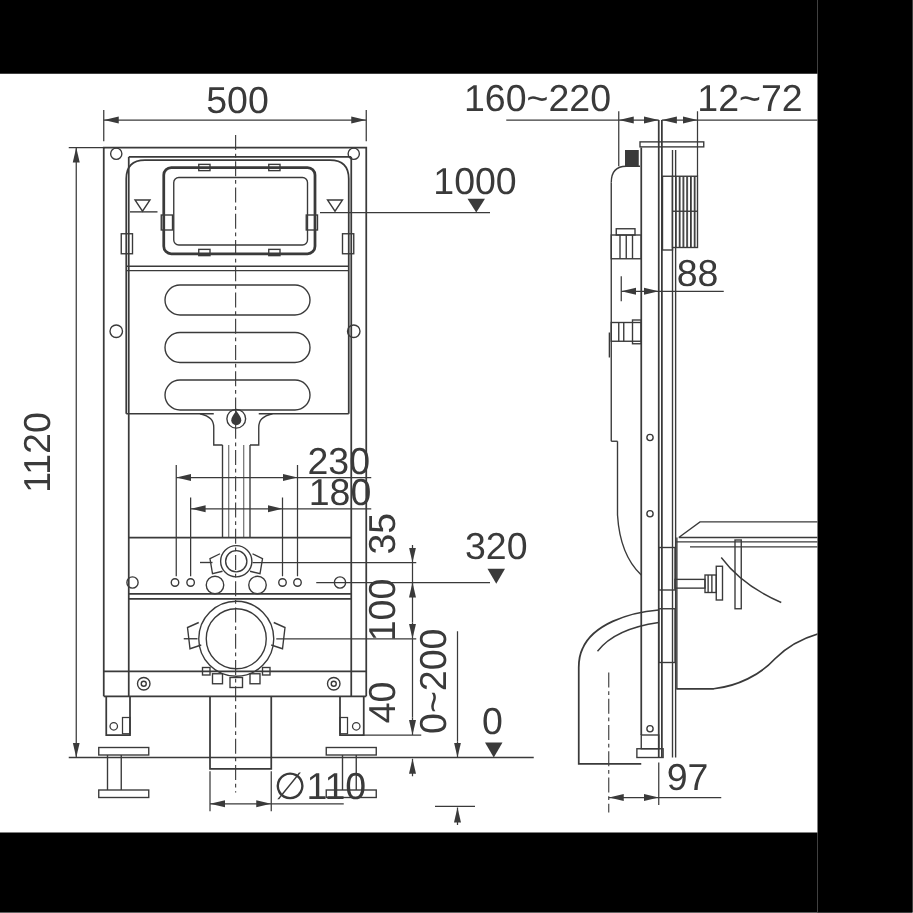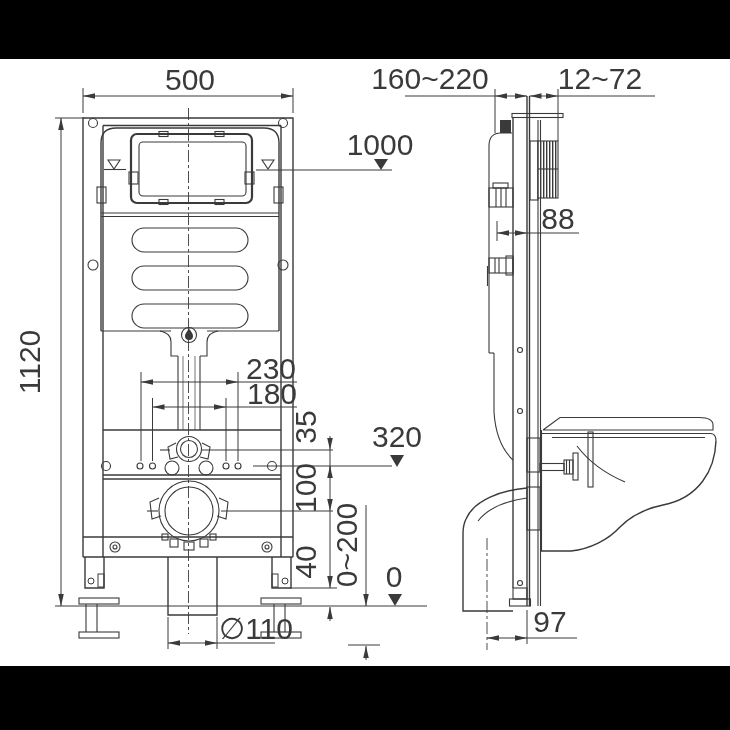--- a/index.html
+++ b/index.html
@@ -1,16 +1,16 @@
 <!DOCTYPE html>
 <html><head>
 <meta charset="utf-8">
 <style>
   html,body{margin:0;padding:0;background:#000;}
-  .stage{position:relative;width:730px;height:730px;background:#ffffff;overflow:hidden;}
+  .stage{position:relative;width:654px;height:730px;background:#ffffff;overflow:hidden;}
   .bar{position:absolute;left:0;width:730px;background:#000;}
   .bar.top{top:0;height:59px;}
   .bar.bottom{top:666px;height:64px;}
   svg{position:absolute;left:0;top:0;}
   .ln{stroke:#3a3a3a;fill:none;stroke-width:1.1;stroke-linecap:butt;}
   .thk{stroke-width:2.2;}
   .med{stroke-width:1.4;}
   .dim{stroke:#3a3a3a;fill:none;stroke-width:1;}
   .cl{stroke:#3a3a3a;fill:none;stroke-width:0.9;stroke-dasharray:12 3 3 3;}
   .fillded{fill:#3a3a3a;stroke:none;}

